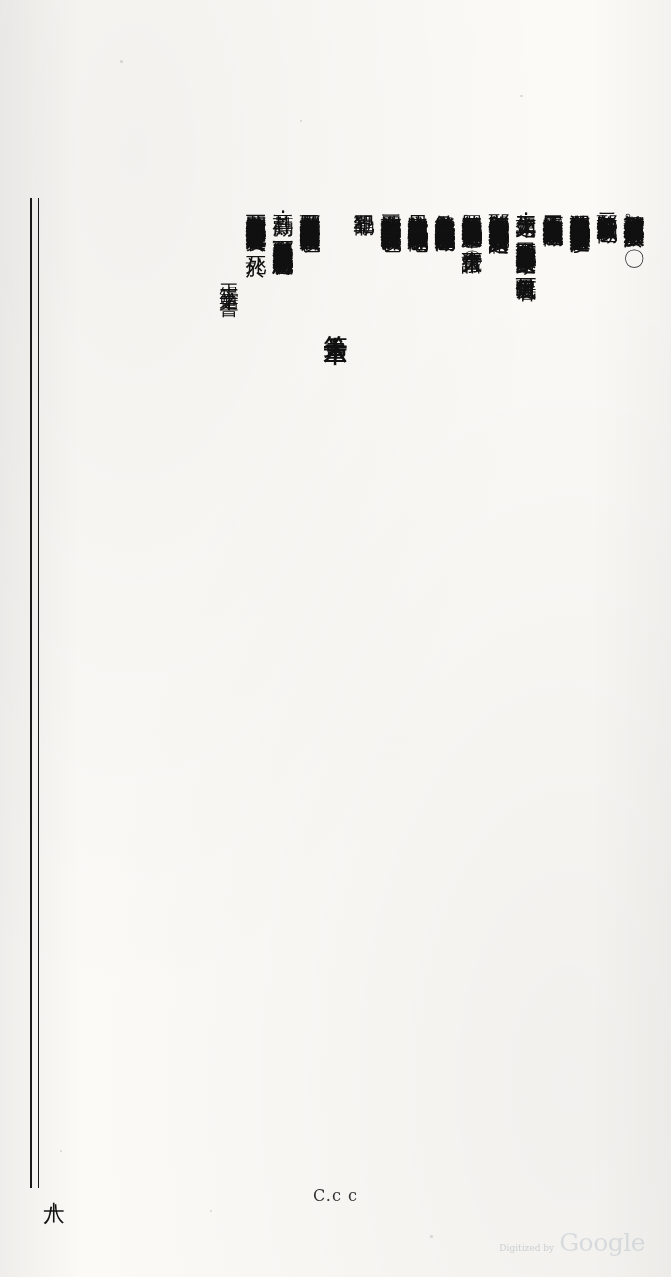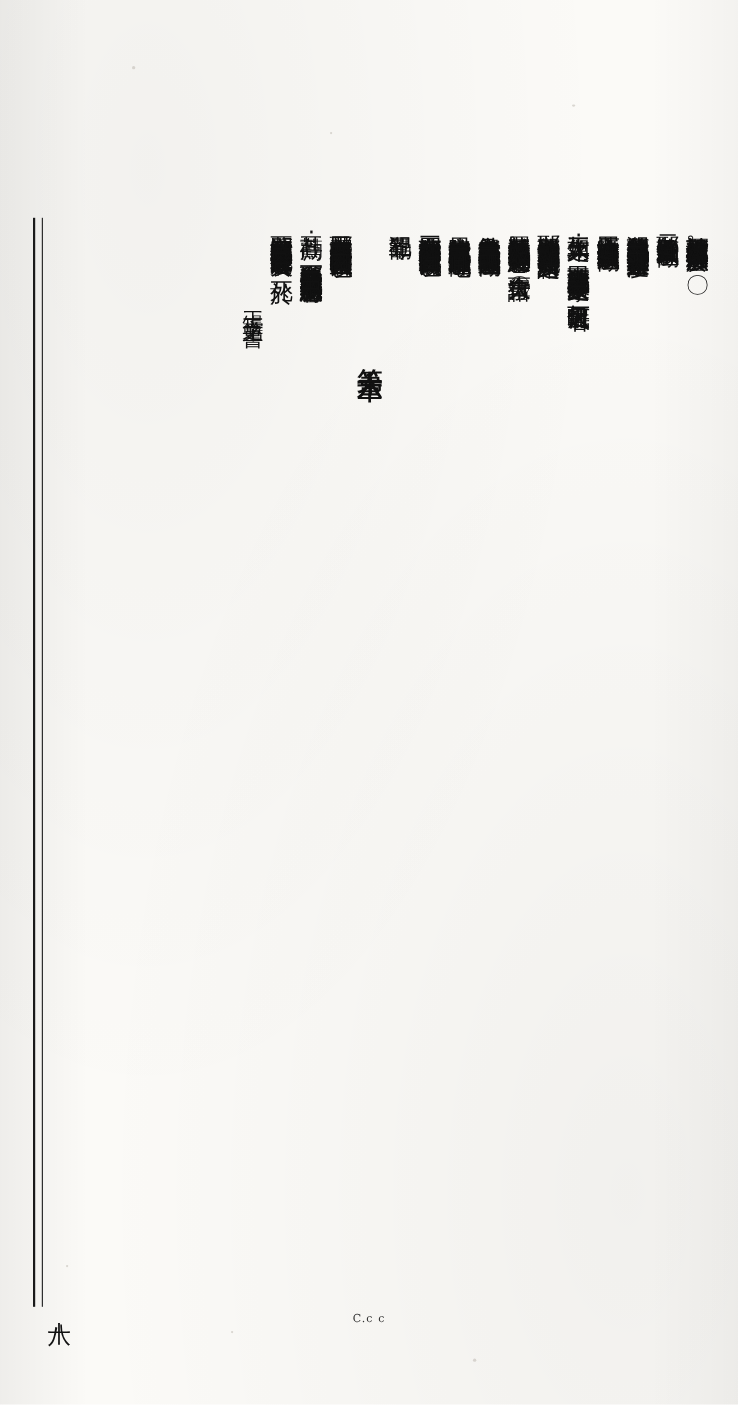--- a/index.html
+++ b/index.html
@@ -112,21 +112,21 @@
     letter-spacing: 2px;
     color: #111;
   }
 
   
   .signature {
     position: absolute;
     left: 50%;
     transform: translateX(-50%);
     bottom: 72px;
-    font-size: 10px;
+    font-size: 16px;
     letter-spacing: 1px;
     color: #333;
     font-family: "DejaVu Serif", serif;
   }
 
   
   .watermark {
     position: absolute;
     right: 26px;
     bottom: 20px;
@@ -183,20 +183,24 @@
     <div class="col body">耳勸薦·而爾行於耶路波安之道使吾民以色耳勸罩犯罪以伊罪而惹我怒卻吾將絕巴</div>
     <div class="col body">亞沙之嗣厥家之嗣及使爾家如尼挨子耶路波安之家巴亞沙家之死於邑者犬食·死於</div>
 
     <div class="col running-title">王罎之第一書</div>
   </div>
 
   <div class="page-number">十八</div>
 
   <div class="signature">C.c c</div>
 
+  <div class="watermark">
+    <span class="dig">Digitized by</span>
+    <span class="goog">Google</span>
+  </div>
 
   <div class="speck" style="left:120px;top:60px;width:3px;height:3px;"></div>
   <div class="speck" style="left:300px;top:120px;width:2px;height:2px;"></div>
   <div class="speck" style="left:520px;top:95px;width:3px;height:2px;"></div>
   <div class="speck" style="left:210px;top:1210px;width:2px;height:2px;"></div>
   <div class="speck" style="left:430px;top:1235px;width:3px;height:3px;"></div>
   <div class="speck" style="left:60px;top:1150px;width:2px;height:2px;"></div>
 
 </div>
 

